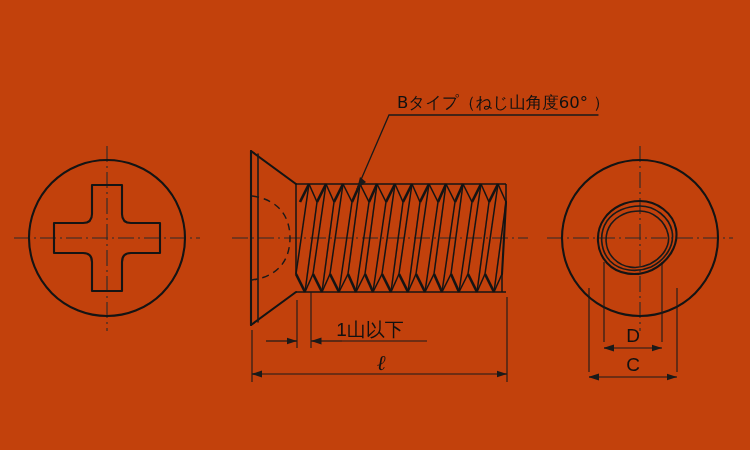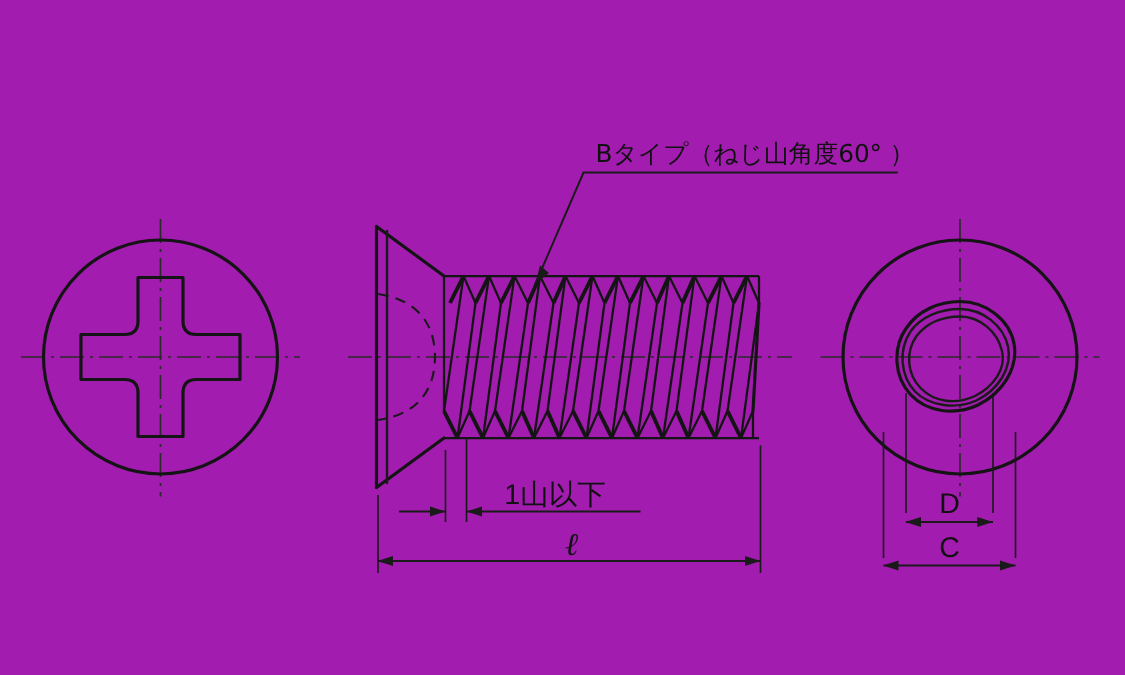--- a/index.html
+++ b/index.html
@@ -7,21 +7,21 @@
     padding: 0;
     background: #ffffff;
   }
   body {
     font-family: "Liberation Sans", sans-serif;
   }
   #drawing-root {
     position: relative;
     width: 750px;
     height: 450px;
-    background: #a21caf;
+    background: #c2410c;
     overflow: hidden;
   }
   #drawing-svg {
     position: absolute;
     left: 0;
     top: 0;
     width: 750px;
     height: 450px;
   }
   .solid-line {

